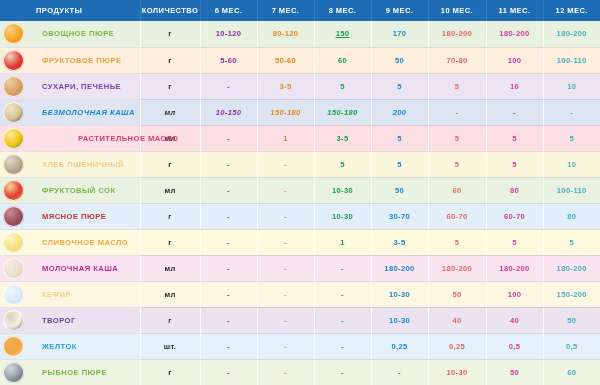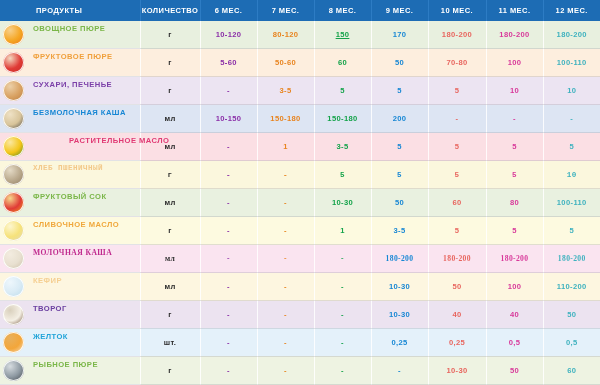--- a/index.html
+++ b/index.html
@@ -40,21 +40,21 @@
     vertical-align: middle;
     white-space: nowrap;
   }
   #feeding-table tbody td:last-child { border-right: none; }
 
   td.cell-product {
     text-align: left;
     padding-left: 3px;
     position: relative;
   }
-  .product-wrap { display: flex; align-items: flex-start; gap: 9px; }
+  .product-wrap { display: flex; align-items: center; gap: 18px; }
   .product-icon {
     width: 21px; height: 21px;
     border-radius: 50%;
     flex: 0 0 21px;
     box-shadow: 0 0 0 1px rgba(255,255,255,0.9) inset;
   }
   .product-label {
     font-size: 7.6px;
     font-weight: bold;
     letter-spacing: 0.45px;
@@ -121,21 +121,21 @@
         </td>
         <td class="cell-unit">г</td>
         <td style="color: rgb(139, 47, 168);">-</td>
         <td style="color: rgb(232, 132, 31);">3-5</td>
         <td style="color: rgb(20, 163, 74);">5</td>
         <td style="color: rgb(23, 135, 212);">5</td>
         <td style="color: rgb(232, 102, 95);">5</td>
         <td style="color: rgb(216, 57, 154);">10</td>
         <td style="color: rgb(63, 178, 191);">10</td>
       </tr>
-      <tr style="background: rgb(221, 229, 243);">
+      <tr style="background: rgb(221, 229, 243); font-style: italic;">
         <td class="cell-product">
           <div class="product-wrap">
             <span class="product-icon" style="background: radial-gradient(circle at 34% 30%, rgb(239, 226, 198) 0%, rgb(216, 196, 154) 52%, rgb(58, 58, 58) 100%);"></span>
             <span class="product-label" style="color: rgb(23, 135, 212);">БЕЗМОЛОЧНАЯ КАША</span>
           </div>
         </td>
         <td class="cell-unit">мл</td>
         <td style="color: rgb(139, 47, 168);">10-150</td>
         <td style="color: rgb(232, 132, 31);">150-180</td>
         <td style="color: rgb(20, 163, 74);">150-180</td>
@@ -153,21 +153,21 @@
         </td>
         <td class="cell-unit">мл</td>
         <td style="color: rgb(139, 47, 168);">-</td>
         <td style="color: rgb(232, 132, 31);">1</td>
         <td style="color: rgb(20, 163, 74);">3-5</td>
         <td style="color: rgb(23, 135, 212);">5</td>
         <td style="color: rgb(232, 102, 95);">5</td>
         <td style="color: rgb(216, 57, 154);">5</td>
         <td style="color: rgb(63, 178, 191);">5</td>
       </tr>
-      <tr style="background: rgb(251, 247, 221); font-family: Liberation Mono, monospace;">
+      <tr style="background: rgb(251, 247, 221);">
         <td class="cell-product">
           <div class="product-wrap">
             <span class="product-icon" style="background: radial-gradient(circle at 34% 30%, rgb(228, 218, 198) 0%, rgb(185, 168, 140) 52%, rgb(142, 124, 96) 100%);"></span>
             <span class="product-label" style="color: rgb(243, 201, 138);">ХЛЕБ ПШЕНИЧНЫЙ</span>
           </div>
         </td>
         <td class="cell-unit">г</td>
         <td style="color: rgb(139, 47, 168);">-</td>
         <td style="color: rgb(232, 132, 31);">-</td>
         <td style="color: rgb(20, 163, 74);">5</td>
@@ -185,37 +185,53 @@
         </td>
         <td class="cell-unit">мл</td>
         <td style="color: rgb(139, 47, 168);">-</td>
         <td style="color: rgb(232, 132, 31);">-</td>
         <td style="color: rgb(20, 163, 74);">10-30</td>
         <td style="color: rgb(23, 135, 212);">50</td>
         <td style="color: rgb(232, 102, 95);">60</td>
         <td style="color: rgb(216, 57, 154);">80</td>
         <td style="color: rgb(63, 178, 191);">100-110</td>
       </tr>
+      <tr style="background: rgb(226, 239, 250);">
+        <td class="cell-product">
+          <div class="product-wrap">
+            <span class="product-icon" style="background: radial-gradient(circle at 34% 30%, rgb(201, 138, 148) 0%, rgb(155, 79, 94) 52%, rgb(124, 59, 72) 100%);"></span>
+            <span class="product-label" style="color: rgb(192, 57, 43);">МЯСНОЕ ПЮРЕ</span>
+          </div>
+        </td>
+        <td class="cell-unit">г</td>
+        <td style="color: rgb(139, 47, 168);">-</td>
+        <td style="color: rgb(232, 132, 31);">-</td>
+        <td style="color: rgb(20, 163, 74);">10-30</td>
+        <td style="color: rgb(23, 135, 212);">30-70</td>
+        <td style="color: rgb(232, 102, 95);">60-70</td>
+        <td style="color: rgb(216, 57, 154);">60-70</td>
+        <td style="color: rgb(63, 178, 191);">80</td>
+      </tr>
       <tr style="background: rgb(253, 250, 224);">
         <td class="cell-product">
           <div class="product-wrap">
             <span class="product-icon" style="background: radial-gradient(circle at 34% 30%, rgb(253, 246, 207) 0%, rgb(246, 226, 122) 52%, rgb(220, 215, 194) 100%);"></span>
             <span class="product-label" style="color: rgb(240, 168, 60);">СЛИВОЧНОЕ МАСЛО</span>
           </div>
         </td>
         <td class="cell-unit">г</td>
         <td style="color: rgb(139, 47, 168);">-</td>
         <td style="color: rgb(232, 132, 31);">-</td>
         <td style="color: rgb(20, 163, 74);">1</td>
         <td style="color: rgb(23, 135, 212);">3-5</td>
         <td style="color: rgb(232, 102, 95);">5</td>
         <td style="color: rgb(216, 57, 154);">5</td>
         <td style="color: rgb(63, 178, 191);">5</td>
       </tr>
-      <tr style="background: rgb(250, 228, 240); font-family: Liberation Serif, serif;">
+      <tr style="background: rgb(250, 228, 240);">
         <td class="cell-product">
           <div class="product-wrap">
             <span class="product-icon" style="background: radial-gradient(circle at 34% 30%, rgb(243, 236, 224) 0%, rgb(232, 224, 208) 52%, rgb(201, 189, 166) 100%);"></span>
             <span class="product-label" style="color: rgb(192, 42, 142);">МОЛОЧНАЯ КАША</span>
           </div>
         </td>
         <td class="cell-unit">мл</td>
         <td style="color: rgb(139, 47, 168);">-</td>
         <td style="color: rgb(232, 132, 31);">-</td>
         <td style="color: rgb(20, 163, 74);">-</td>
@@ -231,21 +247,21 @@
             <span class="product-label" style="color: rgb(245, 207, 146);">КЕФИР</span>
           </div>
         </td>
         <td class="cell-unit">мл</td>
         <td style="color: rgb(139, 47, 168);">-</td>
         <td style="color: rgb(232, 132, 31);">-</td>
         <td style="color: rgb(20, 163, 74);">-</td>
         <td style="color: rgb(23, 135, 212);">10-30</td>
         <td style="color: rgb(232, 102, 95);">50</td>
         <td style="color: rgb(216, 57, 154);">100</td>
-        <td style="color: rgb(63, 178, 191);">110-200</td>
+        <td style="color: rgb(63, 178, 191);">150-200</td>
       </tr>
       <tr style="background: rgb(236, 227, 240); margin-left: 12px;">
         <td class="cell-product">
           <div class="product-wrap">
             <span class="product-icon" style="background: radial-gradient(circle at 34% 30%, rgb(217, 208, 189) 0%, rgb(244, 239, 228) 52%, rgb(107, 74, 47) 100%);"></span>
             <span class="product-label" style="color: rgb(106, 63, 160);">ТВОРОГ</span>
           </div>
         </td>
         <td class="cell-unit">г</td>
         <td style="color: rgb(139, 47, 168);">-</td>

